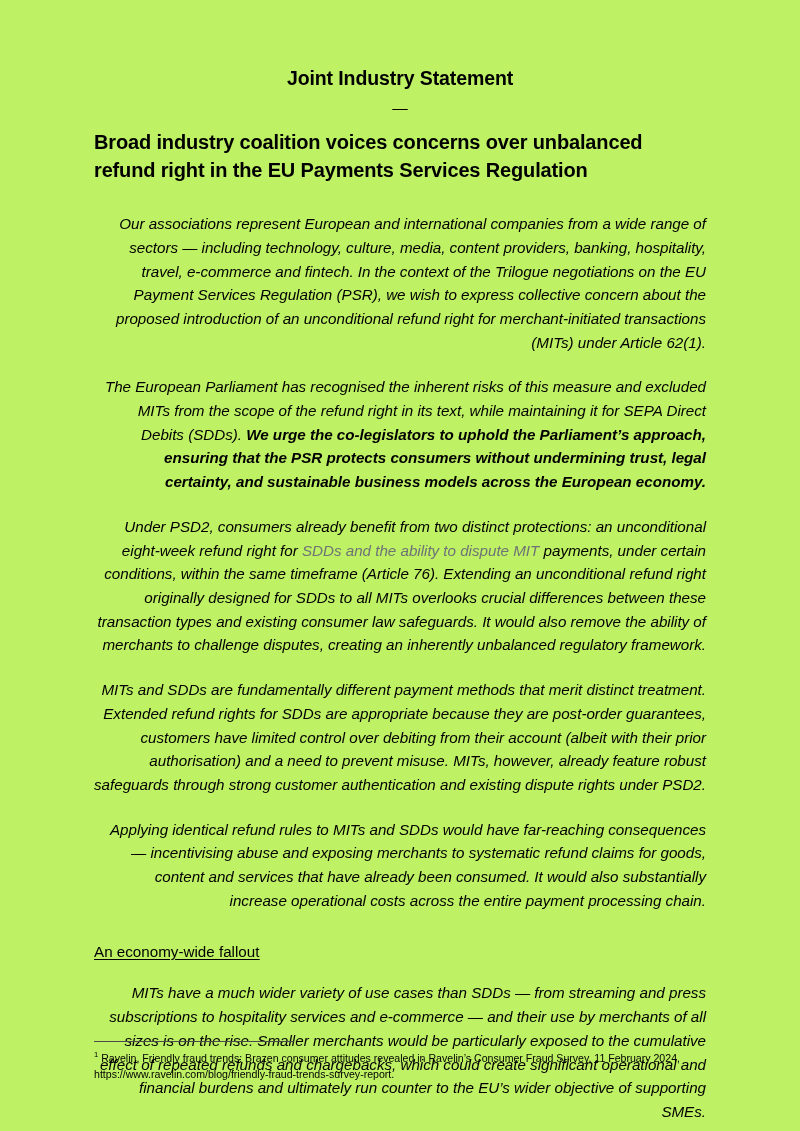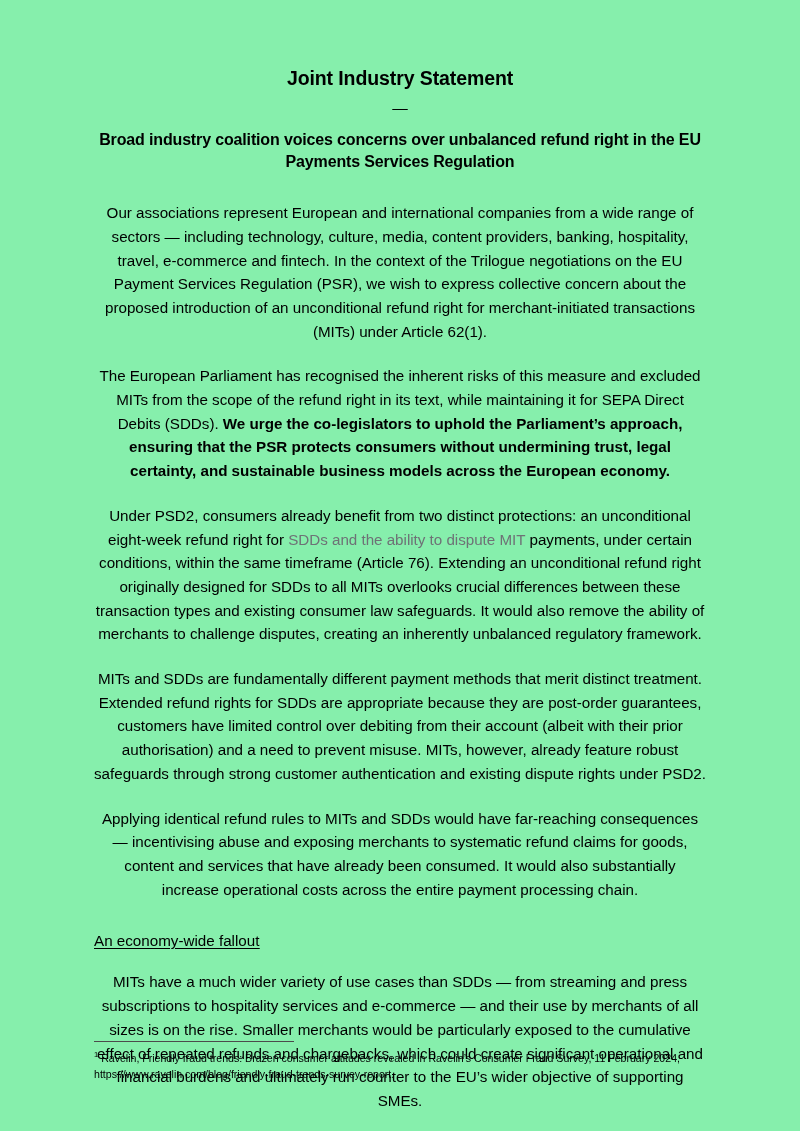--- a/index.html
+++ b/index.html
@@ -8,21 +8,21 @@
     background: #ffffff;
   }
   body {
     font-family: "Liberation Sans", sans-serif;
     color: #000000;
   }
   .page {
     position: relative;
     width: 800px;
     height: 1131px;
-    background: #86efac;
+    background: #bef264;
     box-sizing: border-box;
     padding: 0;
     overflow: hidden;
   }
   .content {
     position: absolute;
     left: 94px;
     top: 0;
     width: 612px;
   }
@@ -38,36 +38,36 @@
   }
   .title-sep {
     text-align: center;
     font-size: 15.5px;
     line-height: 1.2;
     margin: 0;
     padding-top: 9px;
     color: #000;
   }
   .title-sub {
-    text-align: center;
-    font-size: 16px;
+    font-size: 20px;
     font-weight: bold;
     line-height: 1.38;
     margin: 0;
     padding-top: 11px;
     letter-spacing: -0.15px;
   }
 
   p.body-para {
     font-size: 15.2px;
     line-height: 1.56;
     margin: 0;
     padding-top: 21px;
-    text-align: center;
+    text-align: right;
     letter-spacing: -0.02px;
+    font-style: italic;
   }
   p.body-para.first-body {
     padding-top: 28px;
   }
 
   .strong {
     font-weight: bold;
   }
   .muted {
     color: #6e7276;

